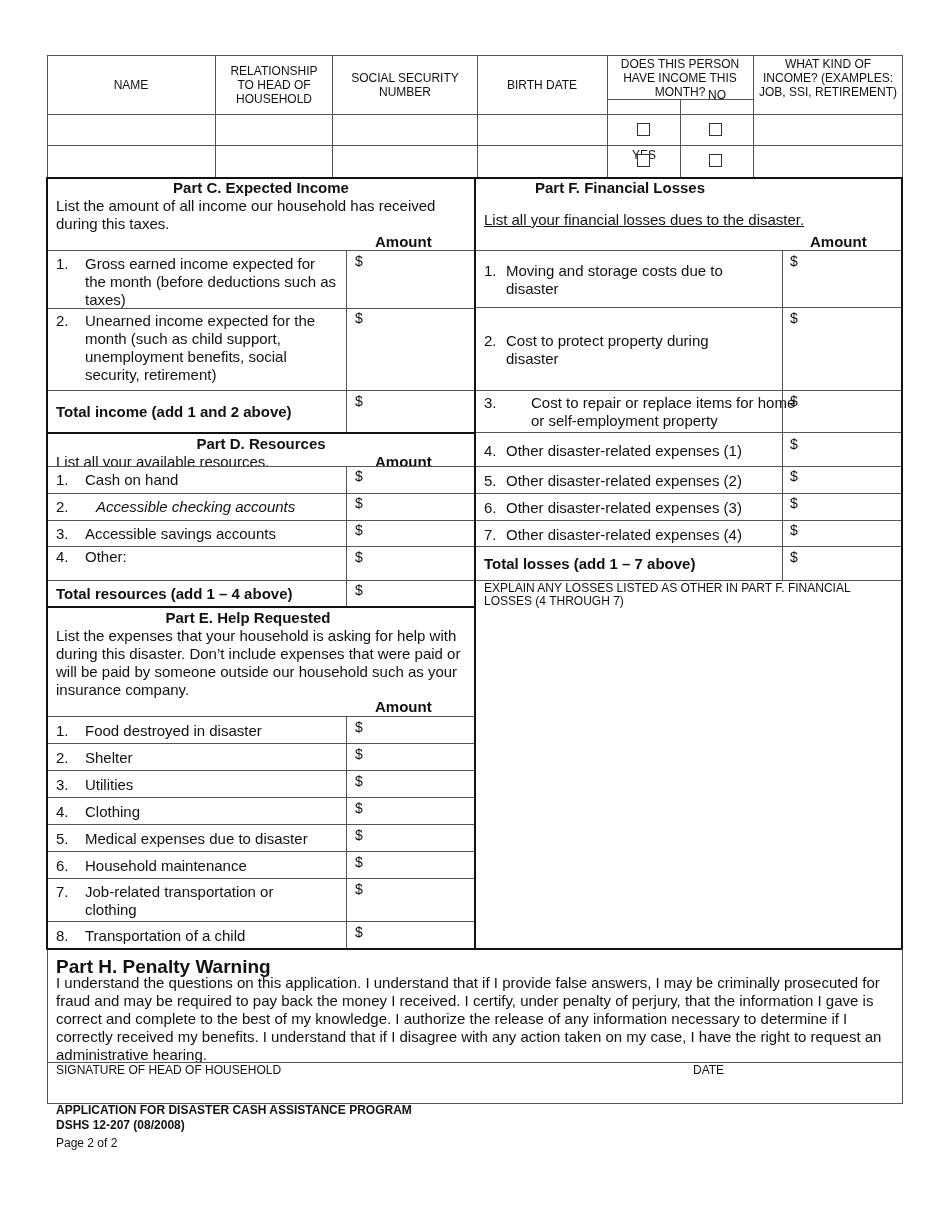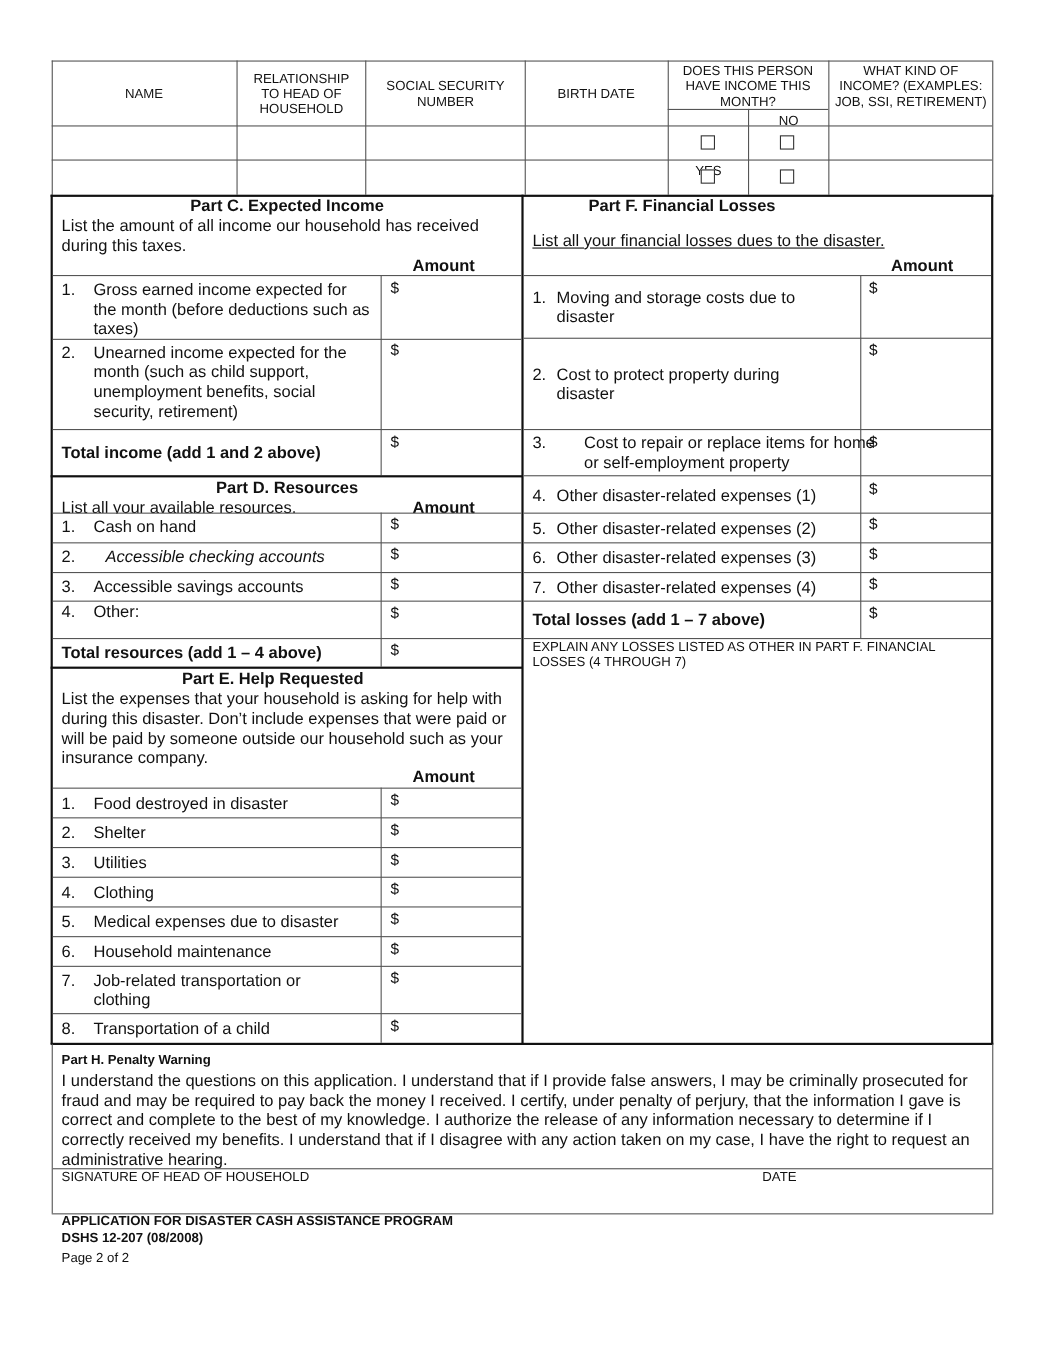--- a/index.html
+++ b/index.html
@@ -38,21 +38,21 @@
   <div class="vl" style="left:680px; top:99px; height:78px;"></div>
   <div class="vl" style="left:753px; top:55px; height:122px;"></div>
   <div class="vl" style="left:902px; top:55px; height:122px;"></div>
 
   <div class="hdr" style="left:48px; top:78px; width:166px;">NAME</div>
   <div class="hdr" style="left:222px; top:64px; width:104px;">RELATIONSHIP TO HEAD OF HOUSEHOLD</div>
   <div class="hdr" style="left:340px; top:71px; width:130px;">SOCIAL SECURITY NUMBER</div>
   <div class="hdr" style="left:478px; top:78px; width:128px;">BIRTH DATE</div>
   <div class="hdr" style="left:614px; top:57px; width:132px;">DOES THIS PERSON HAVE INCOME THIS MONTH?</div>
   <div class="hdr" style="left:608px; top:100px; width:72px;margin-top:48px;">YES</div>
-  <div class="hdr" style="left:681px; top:103px; width:72px;">NO</div>
+  <div class="hdr" style="left:681px; top:88px; width:72px;">NO</div>
   <div class="hdr" style="left:758px; top:57px; width:140px;">WHAT KIND OF INCOME? (EXAMPLES: JOB, SSI, RETIREMENT)</div>
 
   <div>
     <div class="field" style="left:49px; top:116px; width:164px; height:28px;"></div>
     <div class="field" style="left:217px; top:116px; width:113px; height:28px;"></div>
     <div class="field" style="left:334px; top:116px; width:141px; height:28px;"></div>
     <div class="field" style="left:479px; top:116px; width:126px; height:28px;"></div>
     <div class="cb" style="left:637px; top:123px;"></div>
     <div class="cb" style="left:709px; top:123px;"></div>
     <div class="field" style="left:755px; top:116px; width:145px; height:28px;"></div>
@@ -275,21 +275,21 @@
   </div>
   <div class="hl" style="left:476px; top:580px; width:425px;"></div>
   <div class="small" style="left:484px; top:582px; width:410px;">EXPLAIN ANY LOSSES LISTED AS OTHER IN PART F.  FINANCIAL LOSSES (4 THROUGH 7)</div>
   <div class="field" style="left:478px; top:612px; width:420px; height:334px;"></div>
 </section>
 
 <section>
   <div class="vl" style="left:47px; top:949px; height:154px;"></div>
   <div class="vl" style="left:902px; top:949px; height:154px;"></div>
   <div class="hl" style="left:47px; top:1103px; width:856px;"></div>
-  <div class="abs bold" style="left:56px; top:956px; font-size:12px;">Part H.  Penalty Warning</div>
+  <div class="abs bold" style="left:56px; top:956px; font-size:19px;">Part H.  Penalty Warning</div>
   <div class="intro" style="left:56px; top:974px; width:840px;">I understand the questions on this application.  I understand that if I provide false answers, I may be criminally prosecuted for fraud and may be required to pay back the money I received.  I certify, under penalty of perjury, that the information I gave is correct and complete to the best of my knowledge.  I authorize the release of any information necessary to determine if I correctly received my benefits.  I understand that if I disagree with any action taken on my case, I have the right to request an administrative hearing.</div>
   <div class="hl" style="left:48px; top:1062px; width:854px;"></div>
   <div class="small" style="left:56px; top:1064px;">SIGNATURE OF HEAD OF HOUSEHOLD</div>
   <div class="small" style="left:693px; top:1064px;text-align:center;">DATE</div>
   <div class="field" style="left:50px; top:1078px; width:600px; height:24px;"></div>
   <div class="field" style="left:665px; top:1078px; width:235px; height:24px;"></div>
 </section>
 
 <footer>
   <div class="abs bold" style="left:56px; top:1103px; font-size:12px;">APPLICATION FOR DISASTER CASH ASSISTANCE PROGRAM</div>

